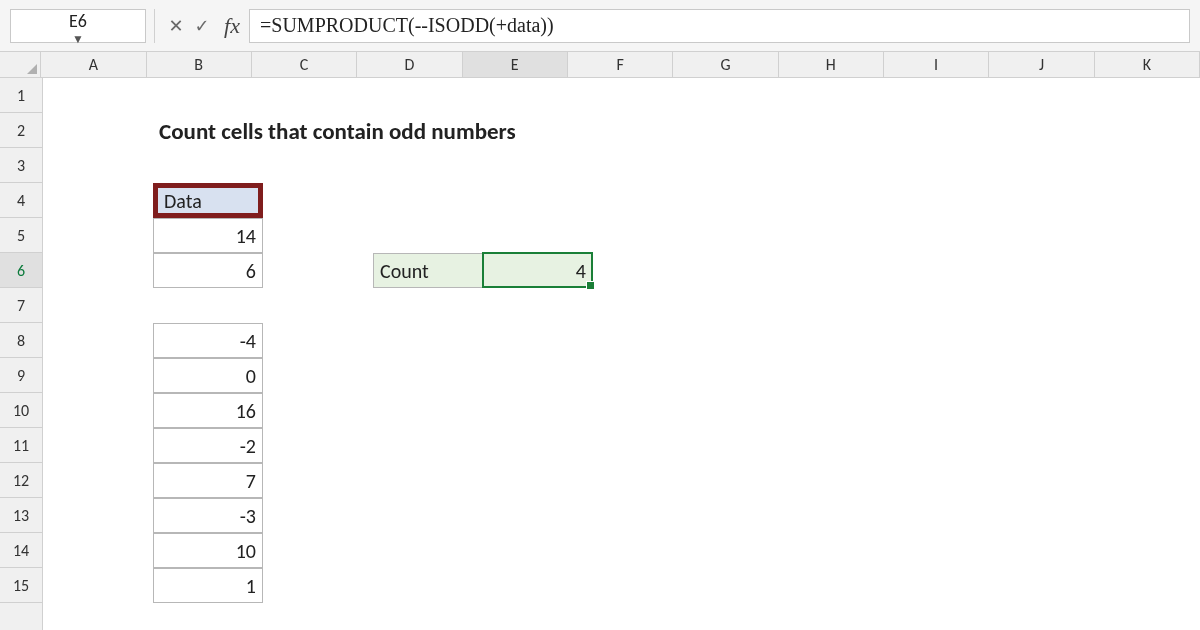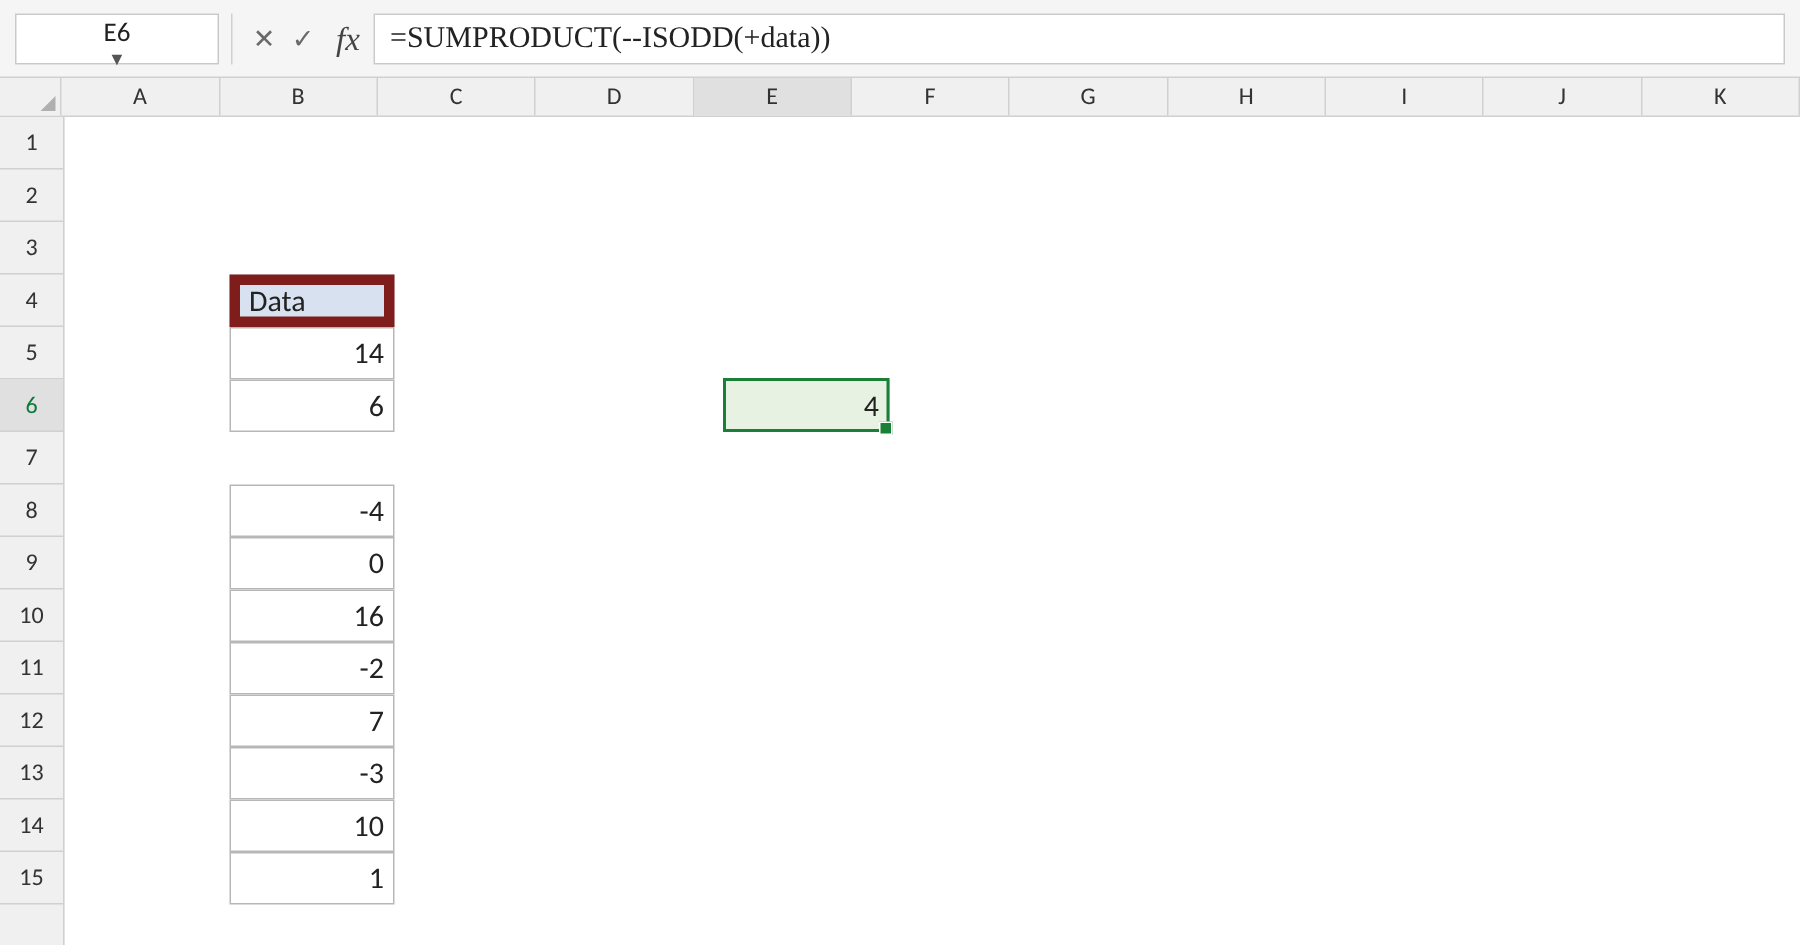--- a/index.html
+++ b/index.html
@@ -138,21 +138,21 @@
     padding:0 6px;
     font-size:20px;
     background:#fff;
   }
   .right { justify-content:flex-end; }
   .left  { justify-content:flex-start; }
 
   .bordered { border:1px solid #b7b7b7; }
   .header-cell {
     background:#d8e1f0;
-    border:7px solid #7f1d1d;
+    border:5px solid #7f1d1d;
   }
   .green-cell {
     background:#e7f2e2;
     border:1px solid #b7b7b7;
   }
 
   .title {
     font-weight: bold;
     font-size: 23px;
   }
@@ -233,23 +233,25 @@
         <div class="row-header" style="height: 35px;">9</div>
         <div class="row-header" style="height: 35px;">10</div>
         <div class="row-header" style="height: 35px;">11</div>
         <div class="row-header" style="height: 35px;">12</div>
         <div class="row-header" style="height: 35px;">13</div>
         <div class="row-header" style="height: 35px;">14</div>
         <div class="row-header" style="height: 35px;">15</div>
       </div>
     <div class="cells">
 
+      <div class="cell left title" style="left:110px; top:35px; width:500px; height:35px;">Count cells that contain odd numbers</div>
 
       <div class="cell left header-cell" style="left:110px; top:105px; width:110px; height:35px;">Data</div>
 
+      <div class="cell left green-cell" style="left:330px; top:175px; width:110px; height:35px;">Count</div>
 
       <div class="cell right green-cell" style="left:440px; top:175px; width:110px; height:35px;">4</div>
 
 
       <div class="selection" style="left:439px; top:174px; width:111px; height:36px;"></div>
 
     <div class="cell right bordered" style="left: 110px; top: 140px; width: 110px; height: 35px;">14</div>
         <div class="cell right bordered" style="left: 110px; top: 175px; width: 110px; height: 35px;">6</div>
         <div class="cell right bordered" style="left: 110px; top: 245px; width: 110px; height: 35px;">-4</div>
         <div class="cell right bordered" style="left: 110px; top: 280px; width: 110px; height: 35px;">0</div>

